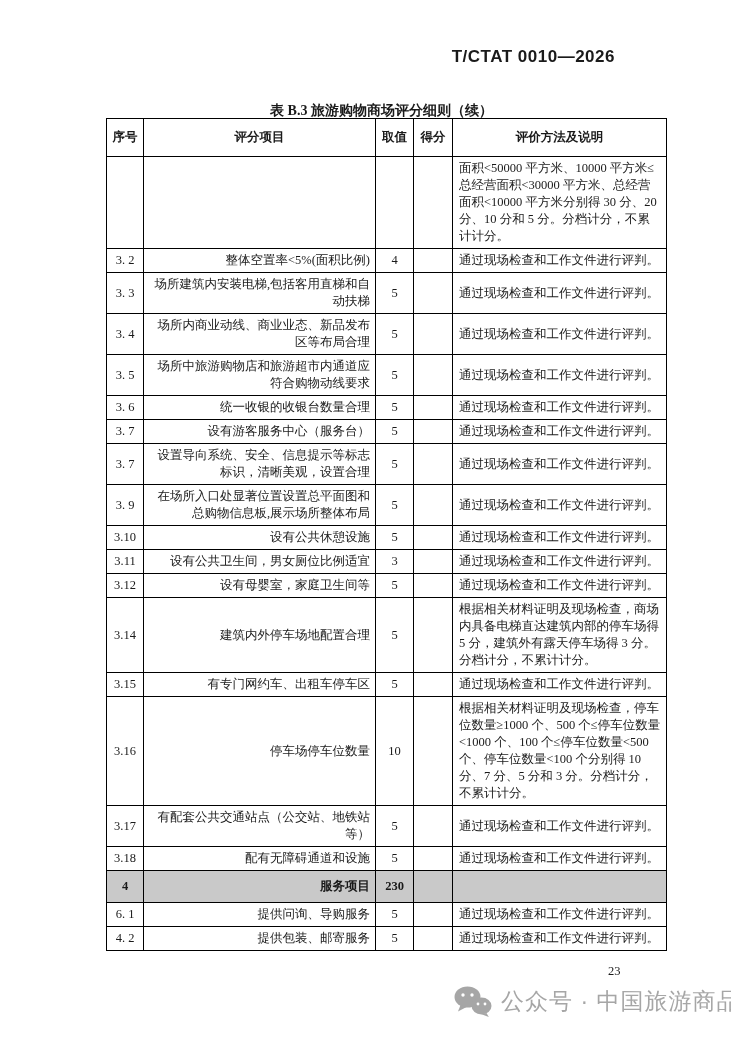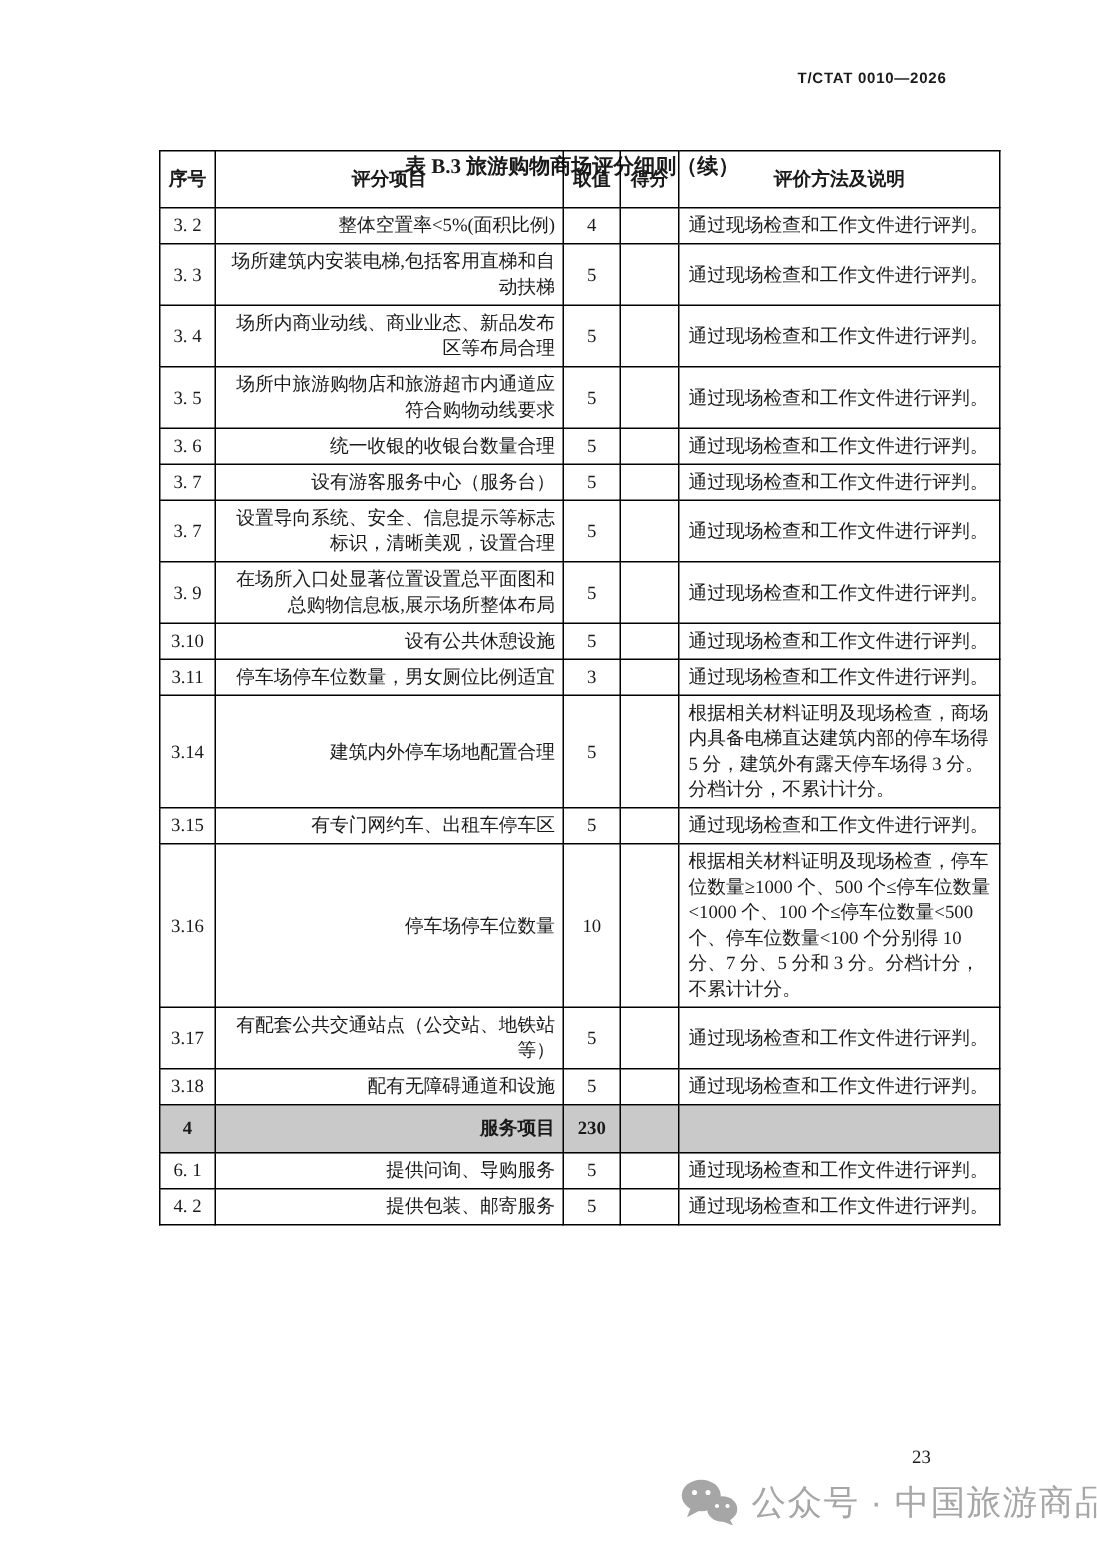--- a/index.html
+++ b/index.html
@@ -9,39 +9,39 @@
     height: 1039px;
     margin: 0 auto;
     background: #ffffff;
     color: var(--text, #1a1a1a);
     font-family: "Liberation Serif", "DejaVu Serif", serif;
     overflow: hidden;
   }
   .doc-code {
     position: absolute;
     top: 47px;
-    right: 100px;
+    right: 116px;
     font-family: "Liberation Sans", "DejaVu Sans", sans-serif;
     font-weight: 600;
-    font-size: 10px;
+    font-size: 17px;
     letter-spacing: 0.5px;
   }
   .title {
     position: absolute;
     top: 86px;
     left: 0;
     width: 100%;
     margin: 16px;
     text-align: center;
     font-size: 14px;
     font-weight: bold;
   }
   table.score-table {
     position: absolute;
-    top: 100px;
+    top: 118px;
     left: 106px;
     width: 560px;
     border-collapse: collapse;
     table-layout: fixed;
   }
   .score-table th, .score-table td {
     border: 1px solid var(--border, #000000);
     font-size: 12.5px;
     line-height: 17px;
     vertical-align: middle;
@@ -100,20 +100,27 @@
       <tr>
           <th>序号</th>
           <th>评分项目</th>
           <th>取值</th>
           <th>得分</th>
           <th>评价方法及说明</th>
         </tr>
     </thead>
     <tbody>
         <tr>
+          <td class="c"></td>
+          <td class="item"></td>
+          <td class="c"></td>
+          <td class="c"></td>
+          <td class="method">面积&lt;50000 平方米、10000 平方米≤总经营面积&lt;30000 平方米、总经营面积&lt;10000 平方米分别得 30 分、20 分、10 分和 5 分。分档计分，不累计计分。</td>
+        </tr>
+        <tr>
           <td class="c">3. 2</td>
           <td class="item">整体空置率&lt;5%(面积比例)</td>
           <td class="c">4</td>
           <td class="c"></td>
           <td class="method">通过现场检查和工作文件进行评判。</td>
         </tr>
         <tr>
           <td class="c">3. 3</td>
           <td class="item">场所建筑内安装电梯,包括客用直梯和自动扶梯</td>
           <td class="c">5</td>
@@ -164,22 +171,29 @@
         </tr>
         <tr>
           <td class="c">3.10</td>
           <td class="item">设有公共休憩设施</td>
           <td class="c">5</td>
           <td class="c"></td>
           <td class="method">通过现场检查和工作文件进行评判。</td>
         </tr>
         <tr>
           <td class="c">3.11</td>
-          <td class="item">停车场停车位数量，男女厕位比例适宜</td>
+          <td class="item">设有公共卫生间，男女厕位比例适宜</td>
           <td class="c">3</td>
+          <td class="c"></td>
+          <td class="method">通过现场检查和工作文件进行评判。</td>
+        </tr>
+        <tr>
+          <td class="c">3.12</td>
+          <td class="item">设有母婴室，家庭卫生间等</td>
+          <td class="c">5</td>
           <td class="c"></td>
           <td class="method">通过现场检查和工作文件进行评判。</td>
         </tr>
         <tr>
           <td class="c">3.14</td>
           <td class="item">建筑内外停车场地配置合理</td>
           <td class="c">5</td>
           <td class="c"></td>
           <td class="method">根据相关材料证明及现场检查，商场内具备电梯直达建筑内部的停车场得 5 分，建筑外有露天停车场得 3 分。分档计分，不累计计分。</td>
         </tr>

